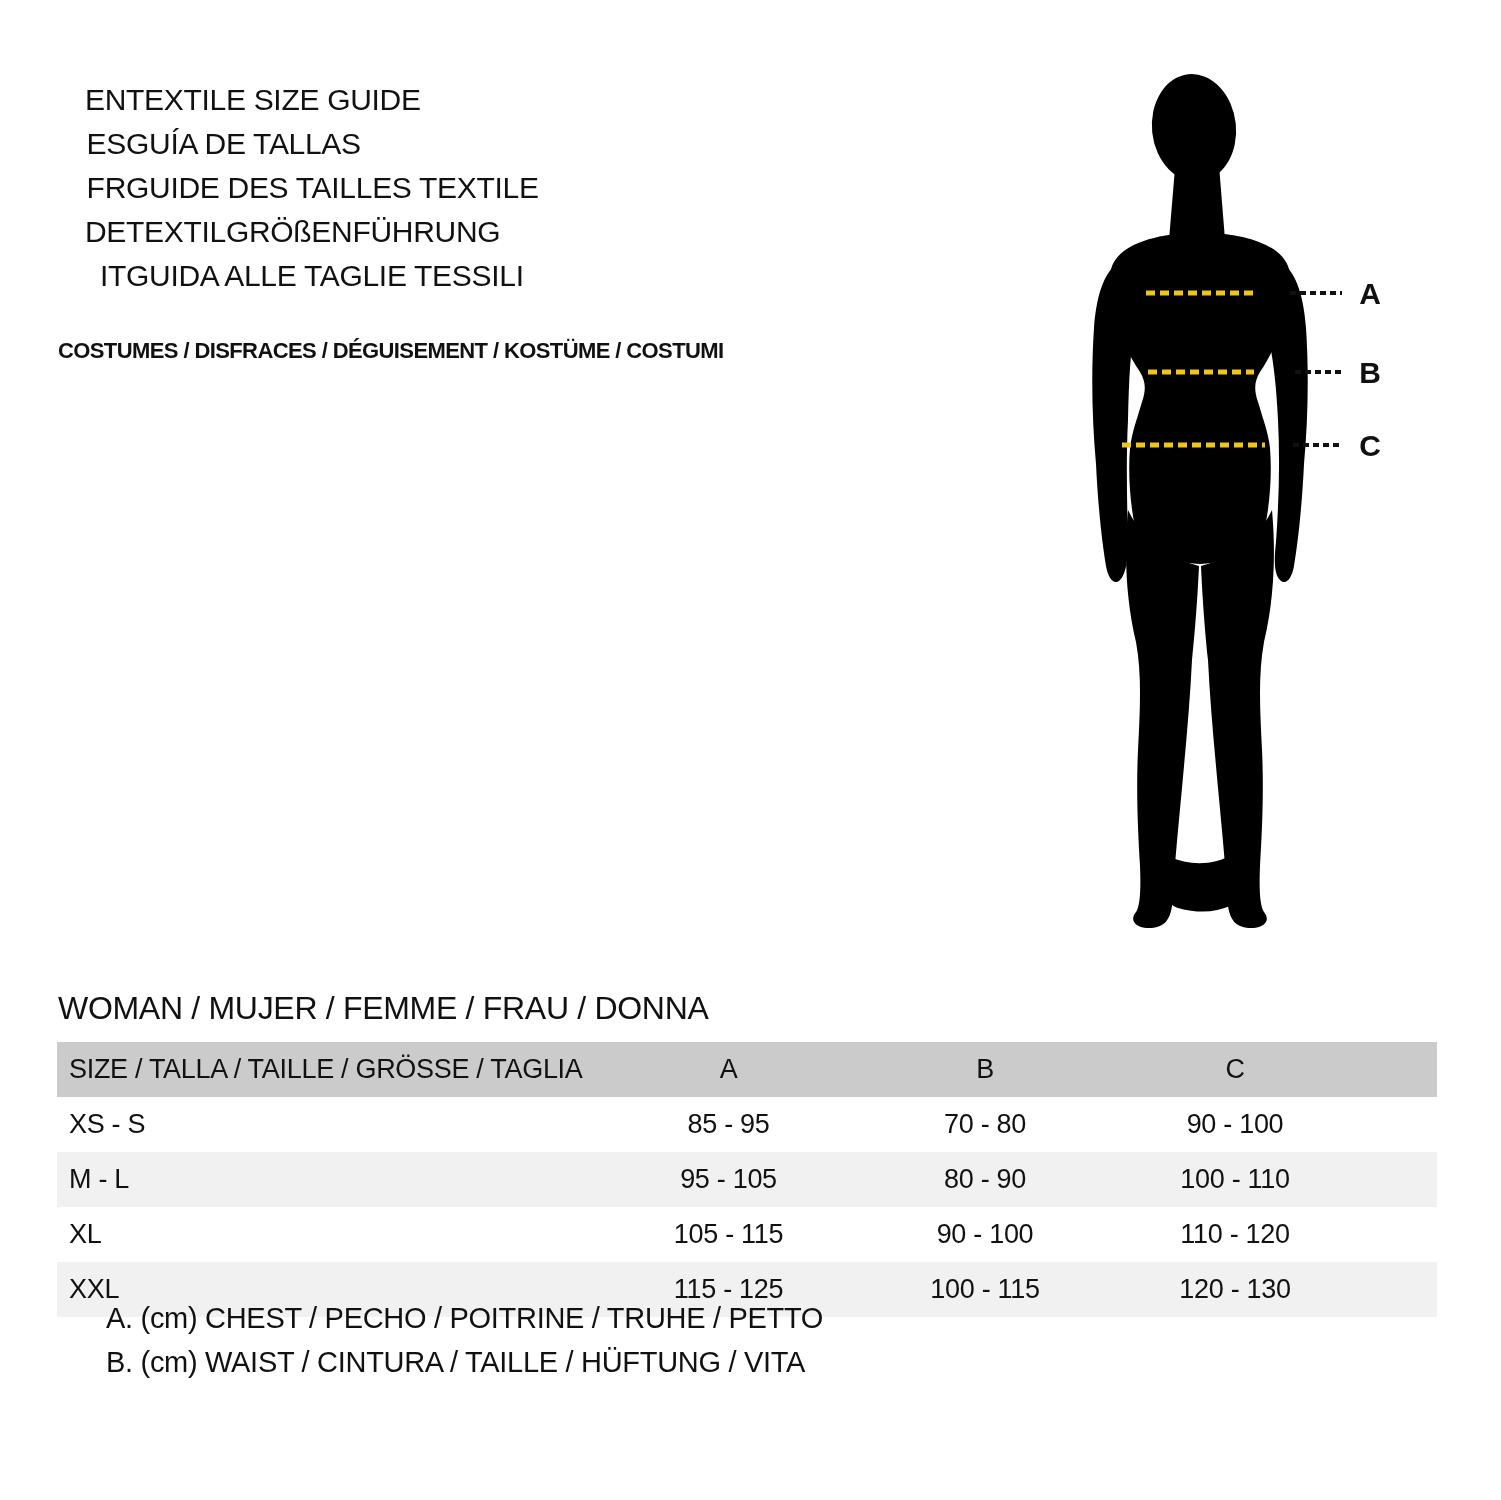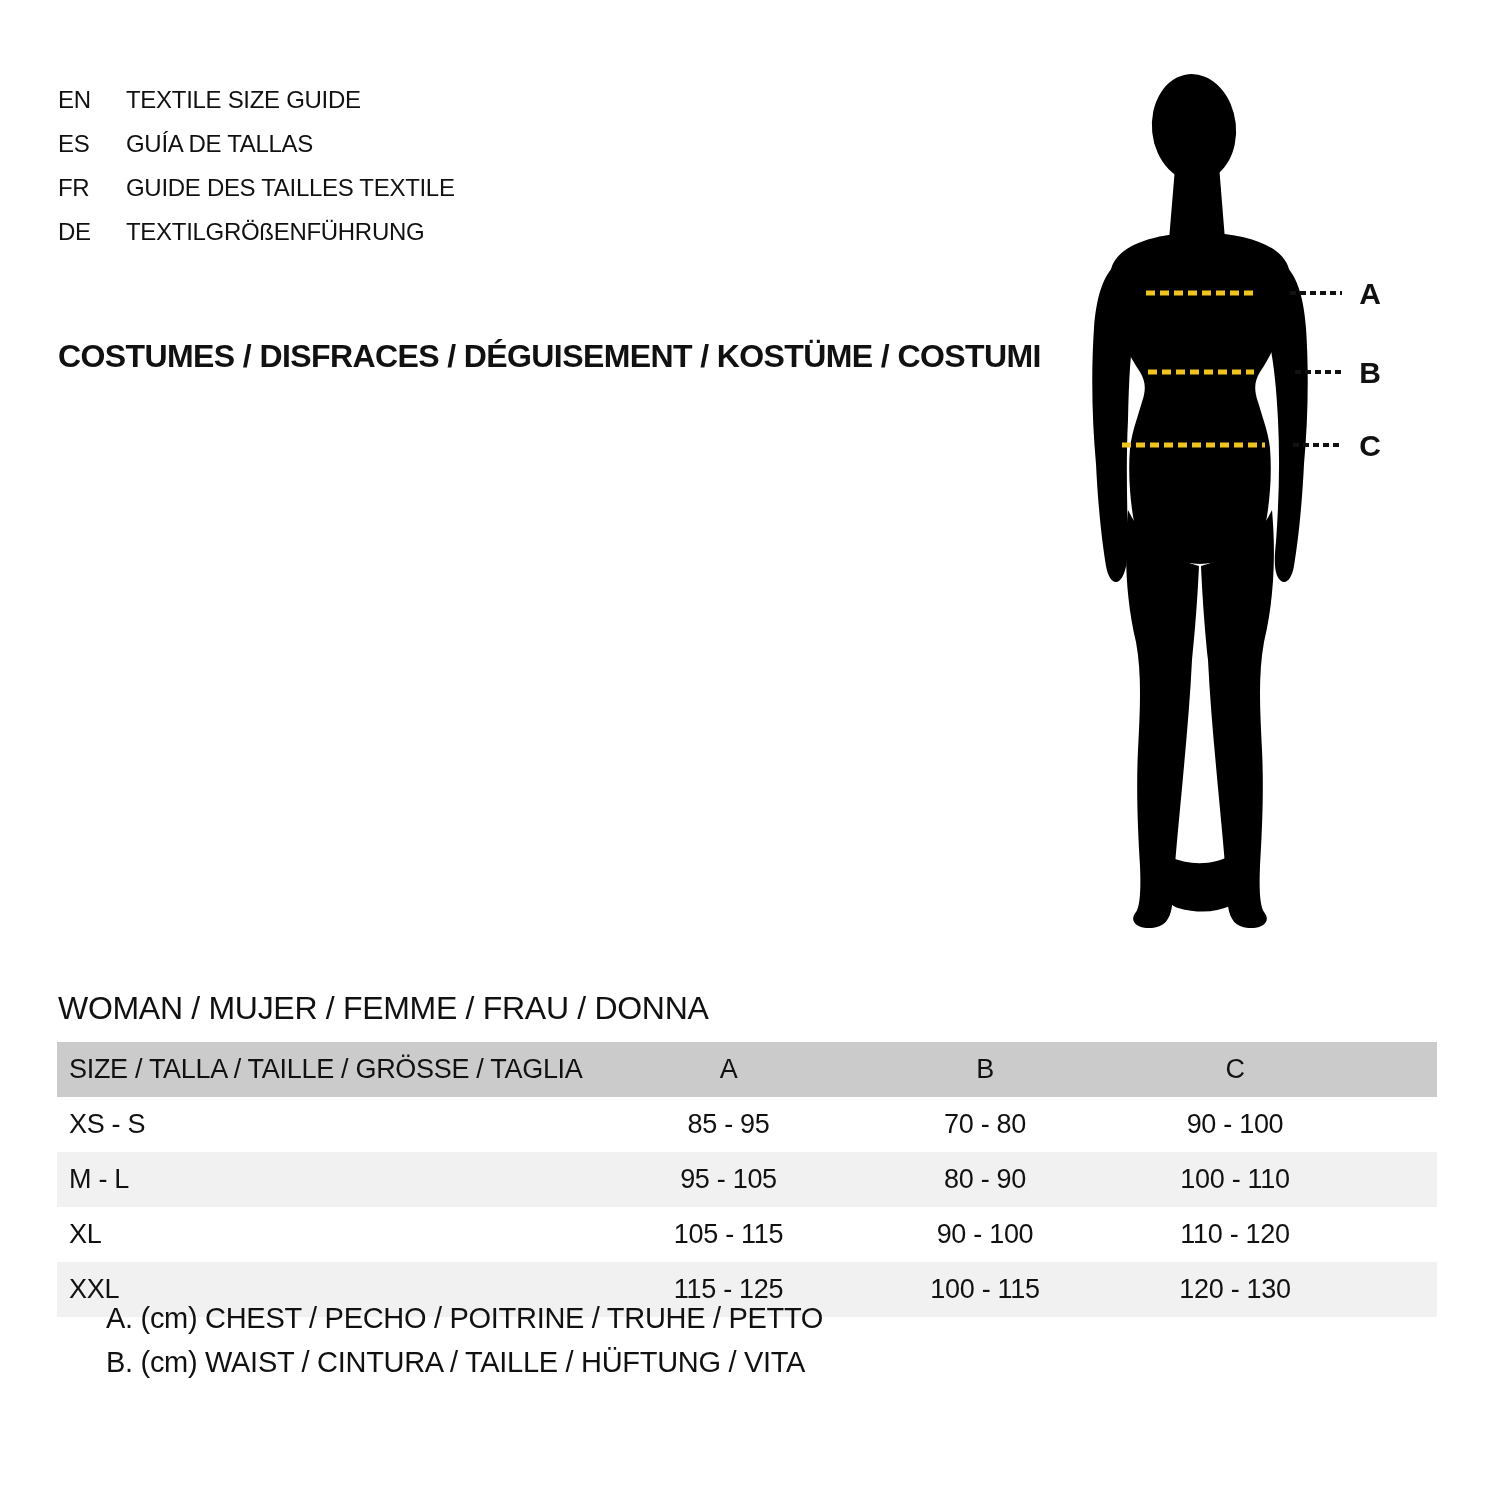--- a/index.html
+++ b/index.html
@@ -9,28 +9,28 @@
     font-family: "Liberation Sans", "DejaVu Sans", sans-serif;
     color: #111111;
     overflow: hidden;
     position: relative;
     letter-spacing: -0.3px;
   }
   .page { position: absolute; inset: 0; }
 
   
   .lang-block { position: absolute; left: 58px; top: 78px; }
-  .lang-row { display: flex; height: 44px; align-items: center; font-size: 24px; }
+  .lang-row { display: flex; height: 44px; align-items: center; font-size: 30px; text-align: right; }
   .lang-code { width: 68px; flex: 0 0 68px; }
   .lang-label { white-space: nowrap; }
 
   
   .category-title {
     position: absolute; left: 58px; top: 338px;
-    font-size: 32px; font-weight: 700; white-space: nowrap;
+    font-size: 22px; font-weight: 700; white-space: nowrap;
     letter-spacing: -0.6px;
   }
 
   
   .figure-wrap { position: absolute; left: 1050px; top: 60px; width: 400px; height: 900px; }
   .figure-wrap svg { display: block; }
   .measure-label {
     font-family: "Liberation Sans", "DejaVu Sans", sans-serif;
     font-size: 30px; font-weight: 700; fill: #111111;
   }
@@ -75,20 +75,24 @@
       <span class="lang-code">ES</span>
       <span class="lang-label">GUÍA DE TALLAS</span>
     </div>
     <div class="lang-row">
       <span class="lang-code">FR</span>
       <span class="lang-label">GUIDE DES TAILLES TEXTILE</span>
     </div>
     <div class="lang-row">
       <span class="lang-code">DE</span>
       <span class="lang-label">TEXTILGRÖßENFÜHRUNG</span>
+    </div>
+    <div class="lang-row">
+      <span class="lang-code">IT</span>
+      <span class="lang-label">GUIDA ALLE TAGLIE TESSILI</span>
     </div>
   </div>
 
   <div class="category-title">COSTUMES / DISFRACES / DÉGUISEMENT / KOSTÜME / COSTUMI</div>
 
   <div class="figure-wrap">
     <svg width="400" height="900" viewBox="0 0 400 900" xmlns="http://www.w3.org/2000/svg">
       <g class="silhouette" fill="#000000">
         <ellipse cx="144" cy="68" rx="42" ry="54" transform="rotate(-6 144 68)"></ellipse>
         <path d="M126,96 L168,93 L176,192 L118,192 Z"></path>

